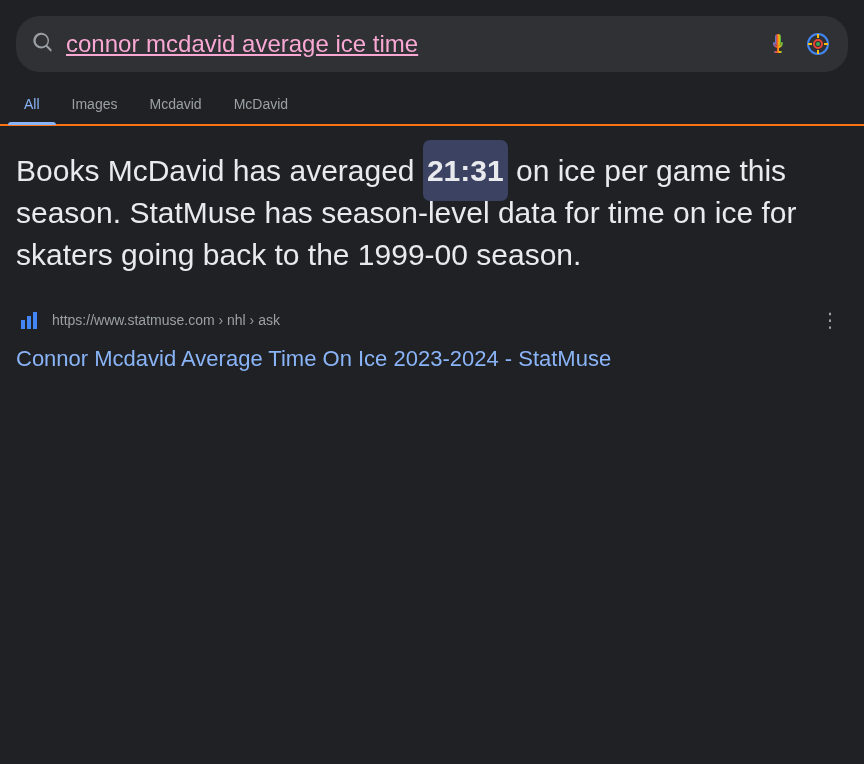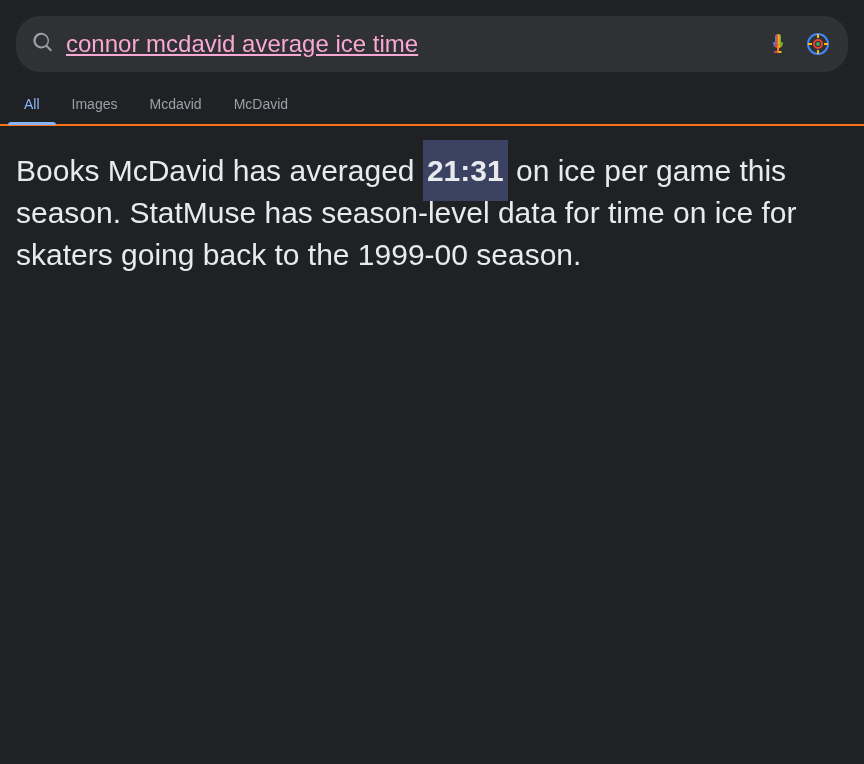--- a/index.html
+++ b/index.html
@@ -119,21 +119,21 @@
     .answer-text {
       font-size: 30px;
       line-height: 1.4;
       color: #e8eaed;
       margin-bottom: 28px;
     }
 
     .highlight {
       background-color: #3c4262;
       color: #e8eaed;
-      border-radius: 0;
+      border-radius: 7px;
       padding: 14px 4px;
       font-weight: 700;
     }
 
     
     .source-container {
       display: flex;
       flex-direction: column;
       gap: 4px;
     }
@@ -229,14 +229,28 @@
   <div class="tab-item">Mcdavid</div>
   <div class="tab-item">McDavid</div>
 </div>
 
 <div class="main-content">
 
   <div class="answer-text">
     <span>Books McDavid has averaged </span><span class="highlight">21:31</span><span> on ice per game this season. StatMuse has season-level data for time on ice for skaters going back to the 1999-00 season.</span>
   </div>
 
+  <div class="source-container">
+    <div class="source-meta">
+      <div class="source-icon">
+        <svg class="statmuse-icon" viewBox="0 0 20 20" xmlns="http://www.w3.org/2000/svg">
+          <rect x="1" y="10" width="4" height="9" fill="#4285f4"></rect>
+          <rect x="7" y="6" width="4" height="13" fill="#4285f4"></rect>
+          <rect x="13" y="2" width="4" height="17" fill="#4285f4"></rect>
+        </svg>
+      </div>
+      <span class="source-url">https://www.statmuse.com › nhl › ask</span>
+      <span class="source-menu">⋮</span>
+    </div>
+    <div class="source-title">Connor Mcdavid Average Time On Ice 2023-2024 - StatMuse</div>
+  </div>
 
 </div>
 
 </body></html>

